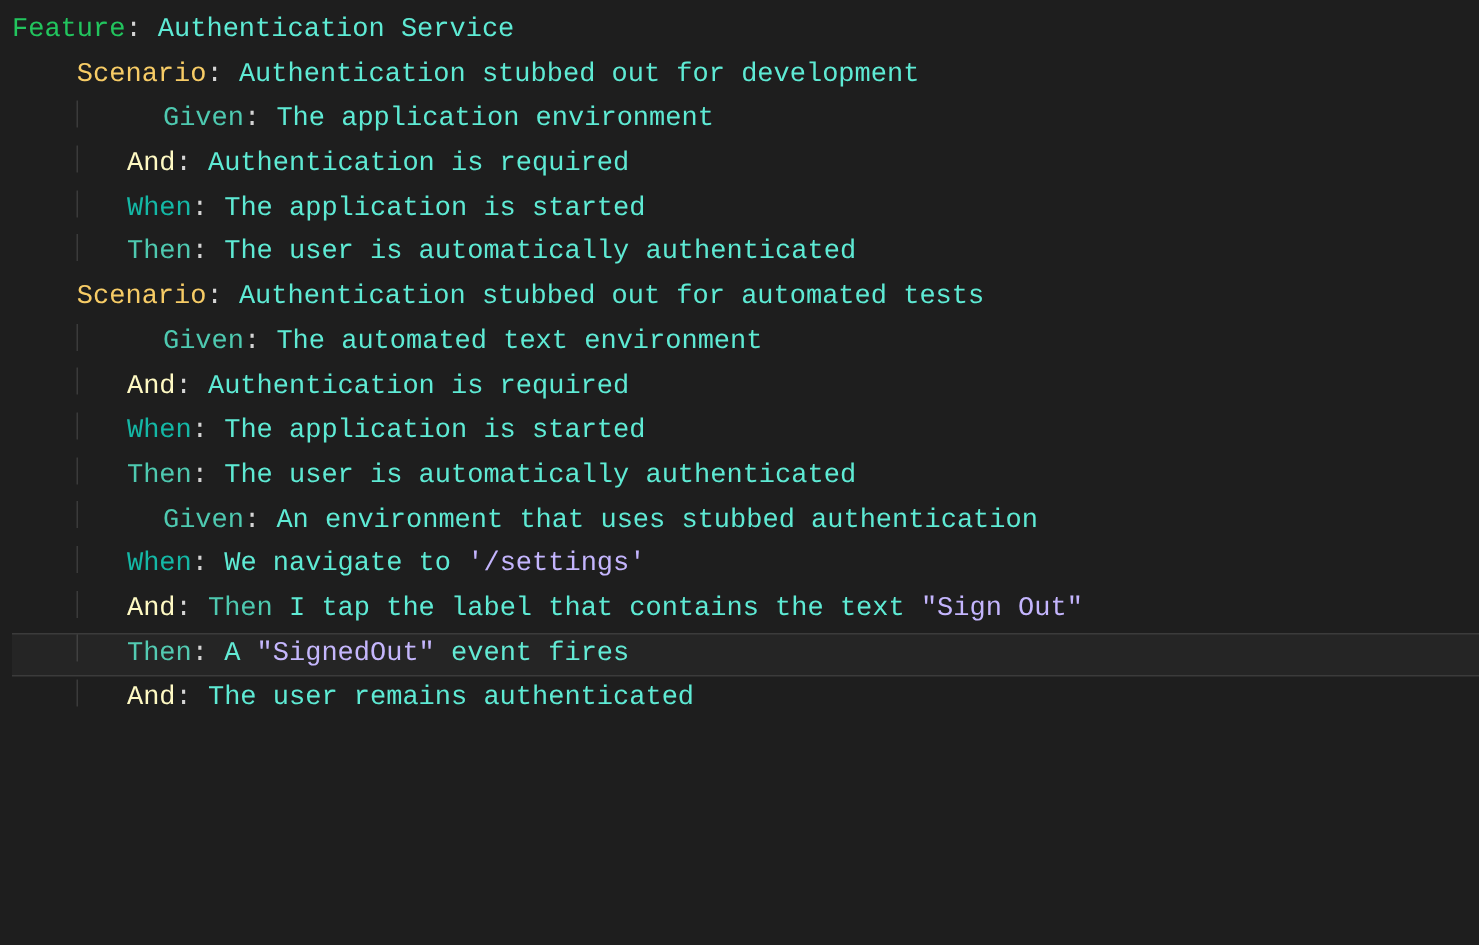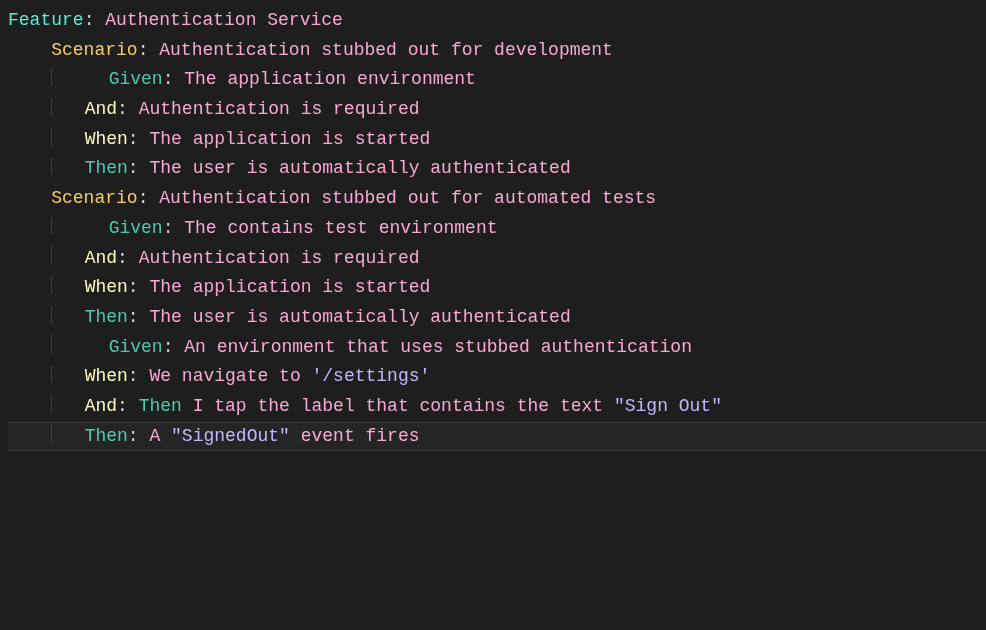--- a/index.html
+++ b/index.html
@@ -15,29 +15,29 @@
     overflow: hidden;
   }
   .editor {
     padding: 6px 0 0 8px;
     position: relative;
   }
   .line {
     white-space: pre;
     position: relative;
   }
-  .kw-feature   { color: #5eead4; }
+  .kw-feature   { color: #22c55e; }
   .kw-scenario  { color: #f7cc66; text-align: right; }
   .kw-given     { color: #4ec9b0; margin-left: 24px; }
   .kw-and       { color: #fef9c3; }
-  .kw-when      { color: #fef9c3; }
+  .kw-when      { color: #14b8a6; }
   .kw-then      { color: #4ec9b0; }
   .kw-then-mid  { color: #4ec9b0; }
   .colon        { color: #d4d4d4; }
-  .text         { color: #f9a8d4; }
+  .text         { color: #5eead4; }
   .string       { color: #c4b5fd; }
   .highlight {
     position: absolute;
     left: 0;
     right: 0;
     top: 0;
     bottom: 0;
     background: rgba(255,255,255,0.03);
     border-top: 1px solid rgba(255,255,255,0.10);
     border-bottom: 1px solid rgba(255,255,255,0.10);
@@ -58,23 +58,24 @@
 
   <div class="line"><span class="kw-feature">Feature</span><span class="colon">: </span><span class="text">Authentication Service</span></div>
 
   <div class="line">    <span class="kw-scenario">Scenario</span><span class="colon">: </span><span class="text">Authentication stubbed out for development</span></div>
   <div class="line">    <span class="guide"></span>   <span class="kw-given">Given</span><span class="colon">: </span><span class="text">The application environment</span></div>
   <div class="line">    <span class="guide"></span>   <span class="kw-and">And</span><span class="colon">: </span><span class="text">Authentication is required</span></div>
   <div class="line">    <span class="guide"></span>   <span class="kw-when">When</span><span class="colon">: </span><span class="text">The application is started</span></div>
   <div class="line">    <span class="guide"></span>   <span class="kw-then">Then</span><span class="colon">: </span><span class="text">The user is automatically authenticated</span></div>
 
   <div class="line">    <span class="kw-scenario">Scenario</span><span class="colon">: </span><span class="text">Authentication stubbed out for automated tests</span></div>
-  <div class="line">    <span class="guide"></span>   <span class="kw-given">Given</span><span class="colon">: </span><span class="text">The contains test environment</span></div>
+  <div class="line">    <span class="guide"></span>   <span class="kw-given">Given</span><span class="colon">: </span><span class="text">The automated text environment</span></div>
   <div class="line">    <span class="guide"></span>   <span class="kw-and">And</span><span class="colon">: </span><span class="text">Authentication is required</span></div>
   <div class="line">    <span class="guide"></span>   <span class="kw-when">When</span><span class="colon">: </span><span class="text">The application is started</span></div>
   <div class="line">    <span class="guide"></span>   <span class="kw-then">Then</span><span class="colon">: </span><span class="text">The user is automatically authenticated</span></div>
 
   <div class="line">    <span class="guide"></span>   <span class="kw-given">Given</span><span class="colon">: </span><span class="text">An environment that uses stubbed authentication</span></div>
   <div class="line">    <span class="guide"></span>   <span class="kw-when">When</span><span class="colon">: </span><span class="text">We navigate to </span><span class="string">'/settings'</span></div>
   <div class="line">    <span class="guide"></span>   <span class="kw-and">And</span><span class="colon">: </span><span class="kw-then-mid">Then</span><span class="text"> I tap the label that contains the text </span><span class="string">"Sign Out"</span></div>
   <div class="line"><span class="highlight"></span>    <span class="guide"></span>   <span class="kw-then">Then</span><span class="colon">: </span><span class="text">A </span><span class="string">"SignedOut"</span><span class="text"> event fires</span></div>
+  <div class="line">    <span class="guide"></span>   <span class="kw-and">And</span><span class="colon">: </span><span class="text">The user remains authenticated</span></div>
 
 </div>
 
 </body></html>

